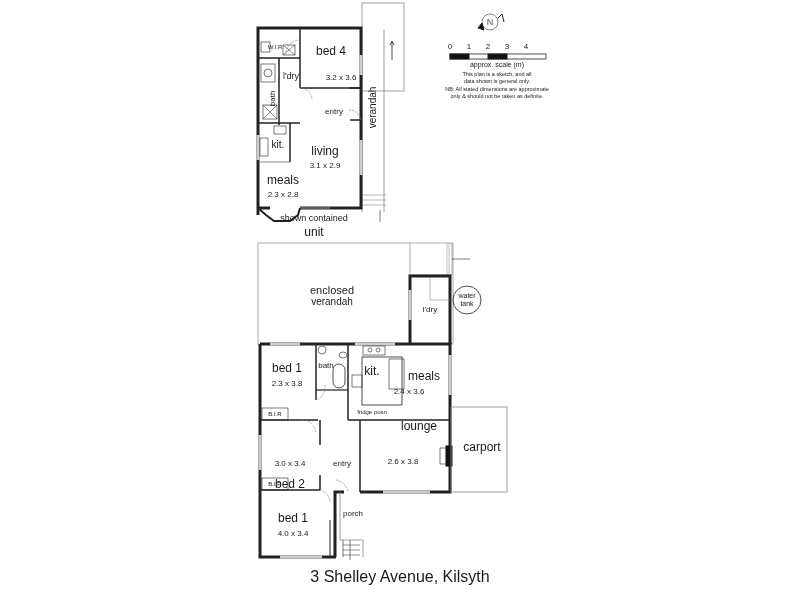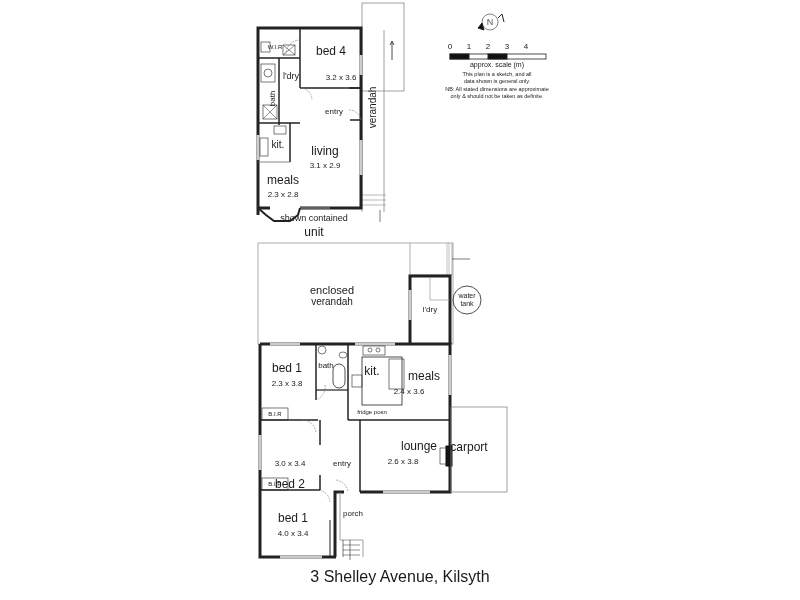--- a/index.html
+++ b/index.html
@@ -182,21 +182,21 @@
 <div class="lbl dim" style="left:287px;top:380px;">2.3 x 3.8</div>
 <div class="lbl" style="left:326px;top:362px;font-size:8px;">bath</div>
 <div class="lbl room" style="left:372px;top:365px;">kit.</div>
 <div class="lbl room" style="left:424px;top:370px;">meals</div>
 <div class="lbl dim" style="left:409px;top:388px;">2.4 x 3.6</div>
 <div class="lbl small" style="left:275px;top:411px;">B.I.R</div>
 <div class="lbl small" style="left:372px;top:409px;">fridge posn</div>
 <div class="lbl room" style="left:290px;top:442px;margin-top:36px;">bed 2</div>
 <div class="lbl dim" style="left:290px;top:460px;">3.0 x 3.4</div>
 <div class="lbl" style="left:342px;top:460px;font-size:8px;">entry</div>
-<div class="lbl room" style="left:403px;top:440px;padding-left:32px;">lounge</div>
+<div class="lbl room" style="left:403px;top:420px;padding-left:32px;">lounge</div>
 <div class="lbl dim" style="left:403px;top:458px;">2.6 x 3.8</div>
-<div class="lbl room" style="left:469px;top:441px;">carport</div>
+<div class="lbl room" style="left:482px;top:441px;">carport</div>
 <div class="lbl small" style="left:275px;top:481px;">B.I.R</div>
 <div class="lbl room" style="left:293px;top:512px;">bed 1</div>
 <div class="lbl dim" style="left:293px;top:530px;">4.0 x 3.4</div>
 <div class="lbl" style="left:353px;top:510px;font-size:8px;">porch</div>
 
 <div class="title">3 Shelley Avenue, Kilsyth</div>
 
 </body></html>

